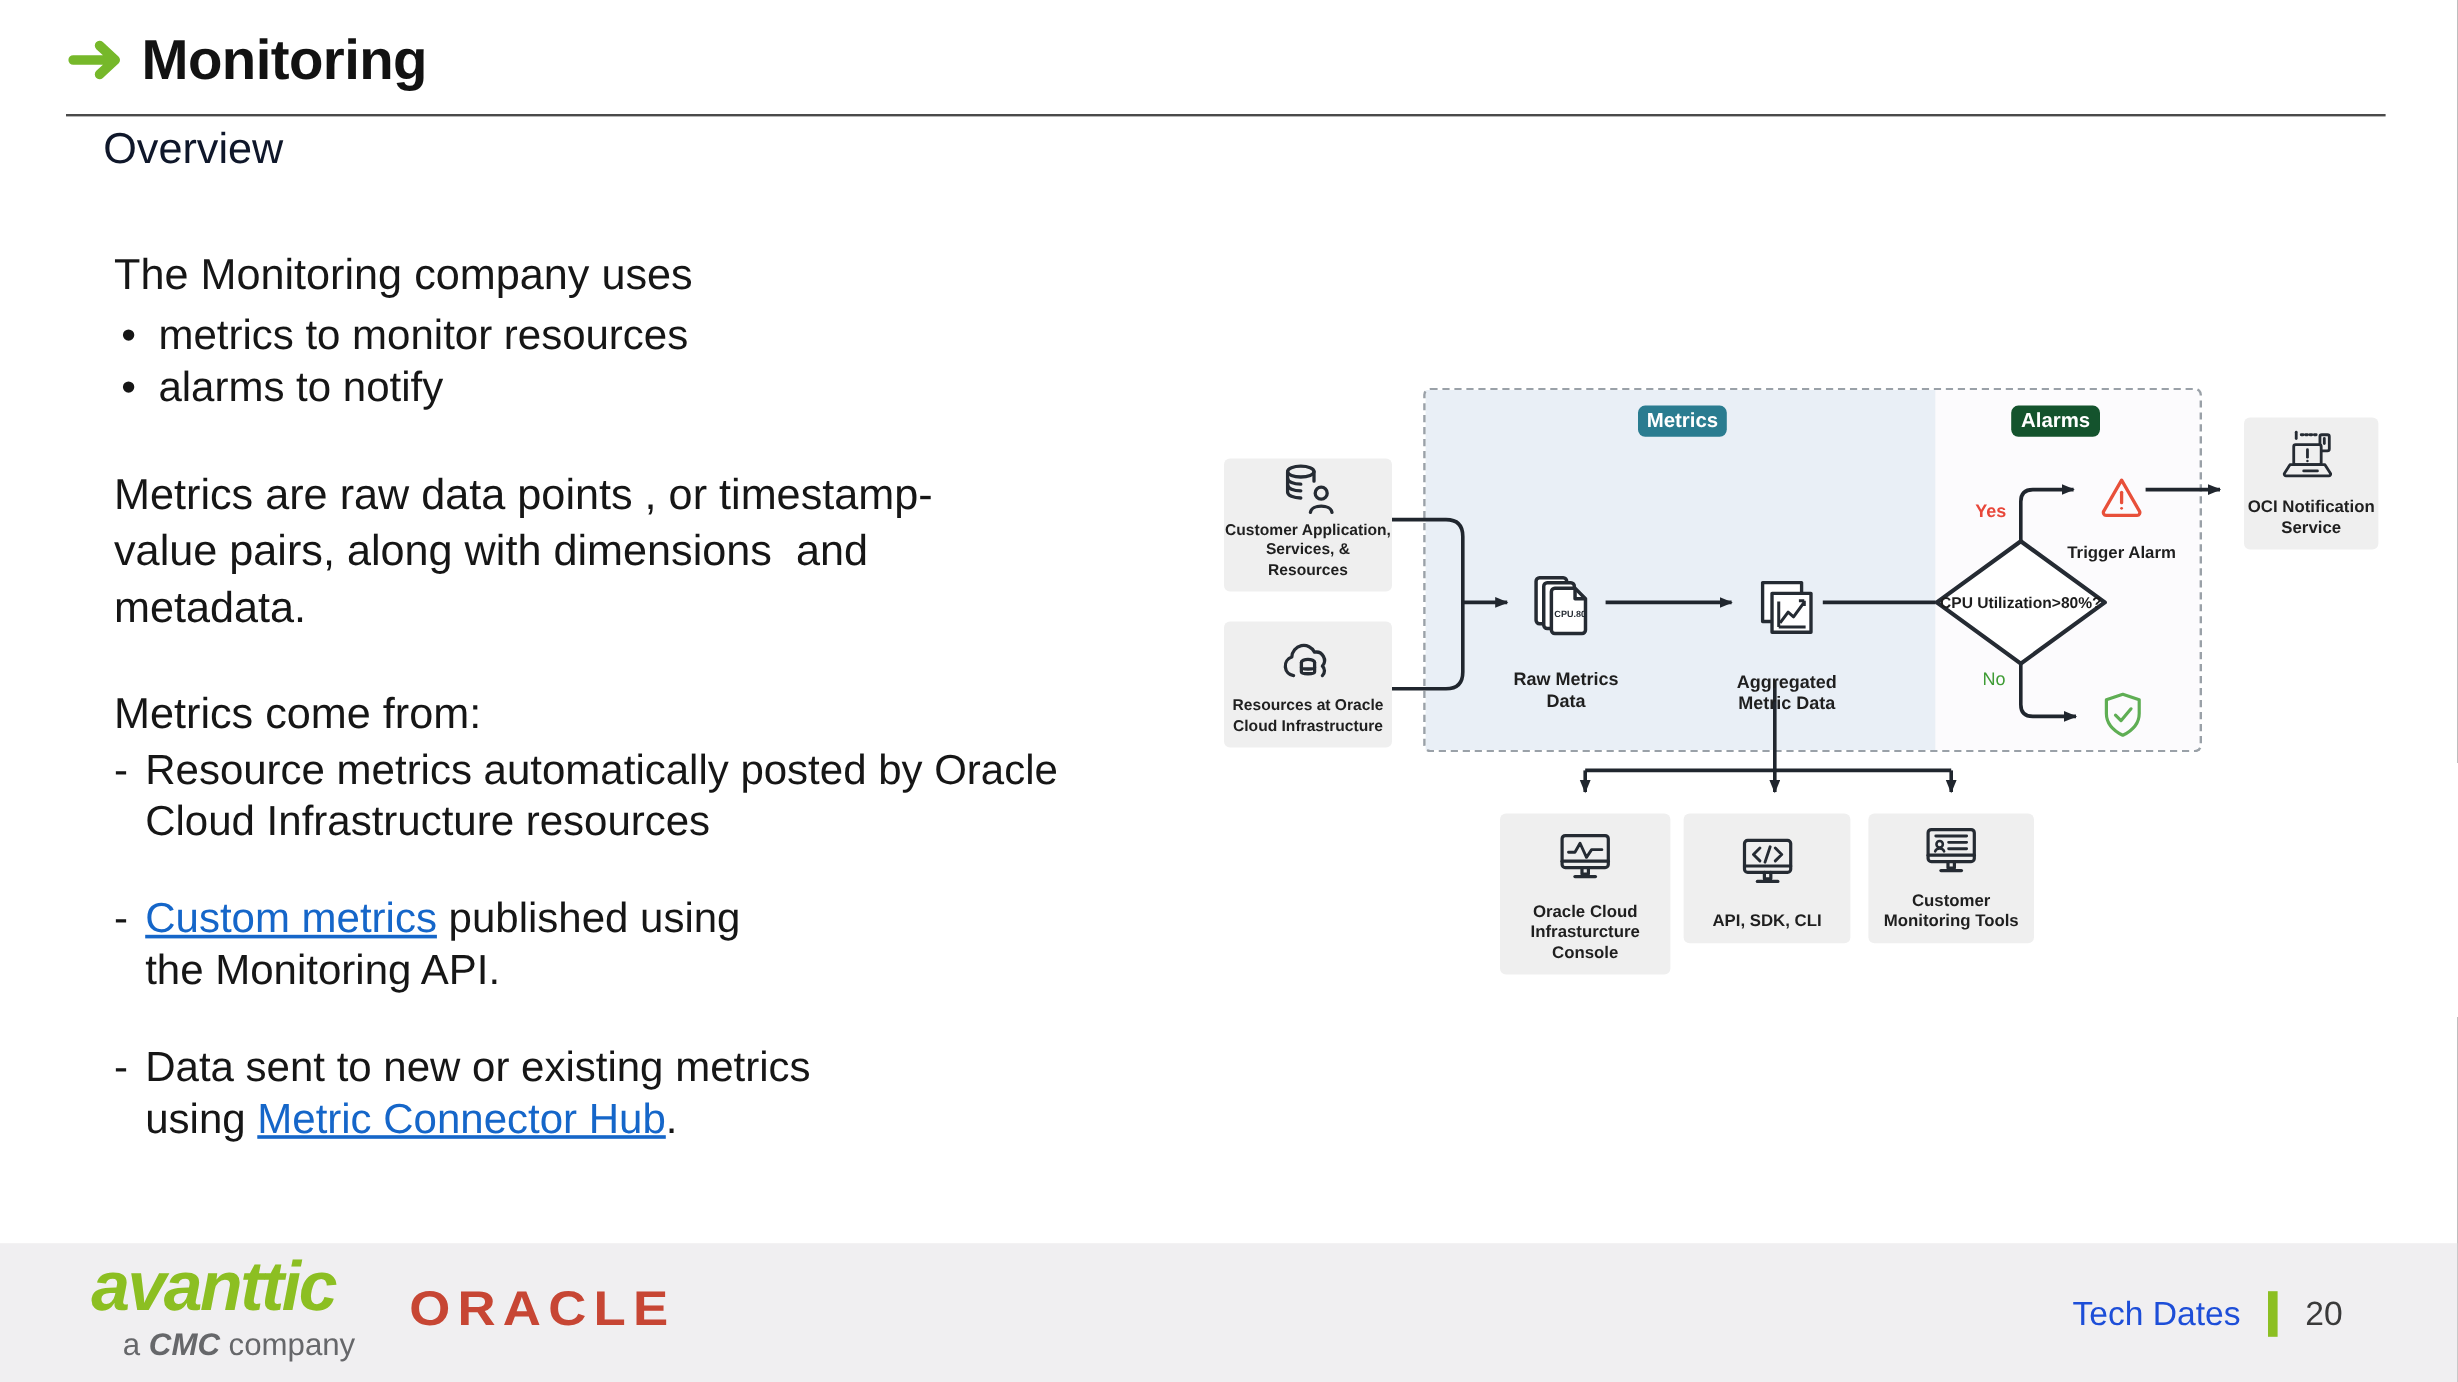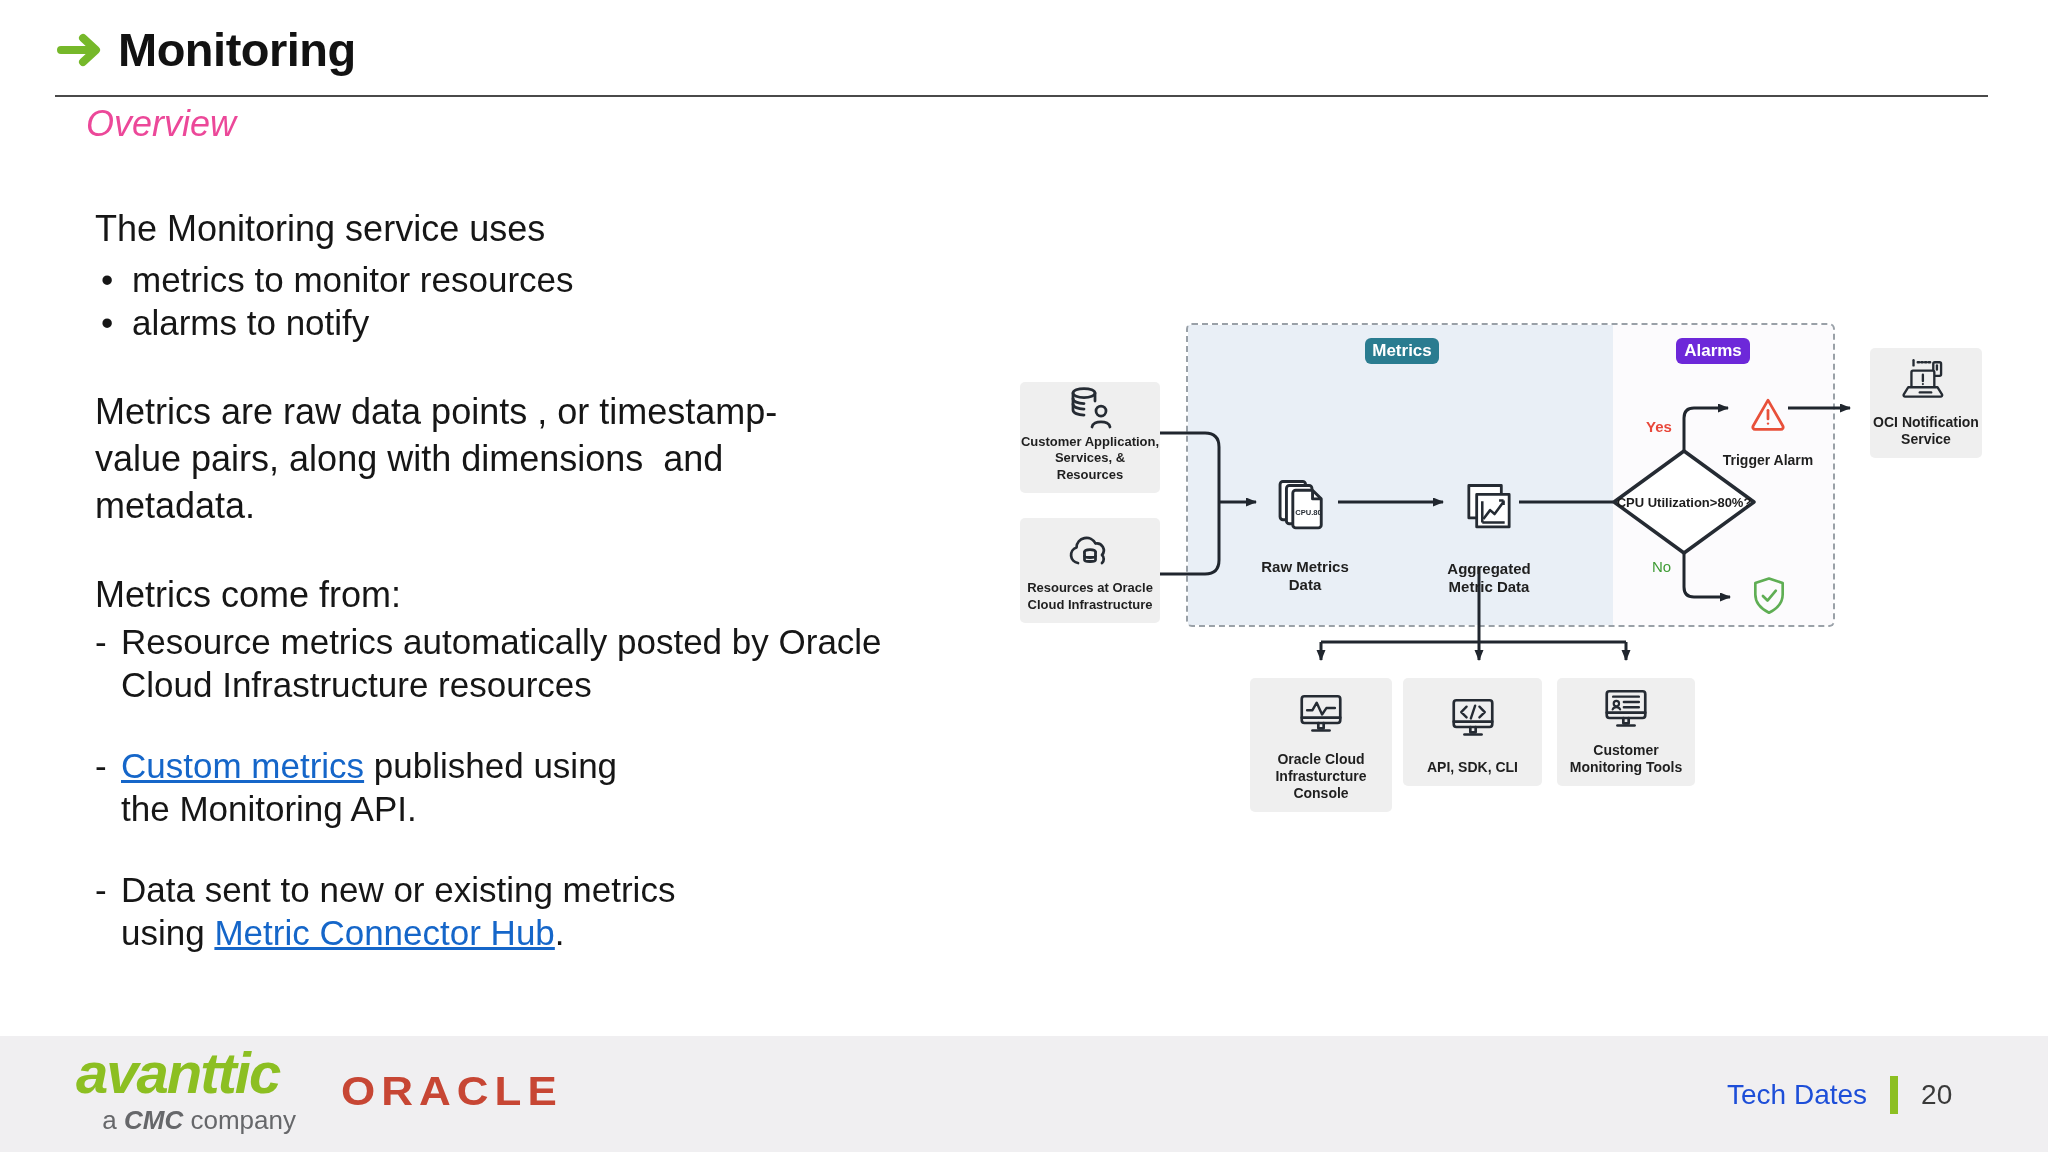--- a/index.html
+++ b/index.html
@@ -2,21 +2,21 @@
 <html><head>
 <meta charset="utf-8">
 <style>
   html,body{margin:0;padding:0;background:#888;}
   .slide{position:relative;width:2048px;height:1152px;background:#ffffff;overflow:hidden;
          font-family:"Liberation Sans",sans-serif;color:#161616;}
   
   .title-row{position:absolute;left:56px;top:22px;display:flex;align-items:center;gap:14px;}
   .page-title{font-size:47px;font-weight:bold;color:#121212;letter-spacing:-0.5px;}
   .title-rule{position:absolute;left:55px;top:95px;width:1933px;height:2px;background:#4a4a4a;}
-  .subtitle{position:absolute;left:86px;top:103px;font-size:36px;font-style:italic;color:#ec4899;}
+  .subtitle{position:absolute;left:86px;top:103px;font-size:36px;color:#0f172a;}
   
   .text-col{position:absolute;left:95px;top:206px;width:930px;}
   .intro{font-size:36px;line-height:46px;white-space:pre-wrap;}
   .blist{margin-top:6px;}
   .bitem{display:flex;font-size:35px;line-height:43px;}
   .bitem .marker{width:37px;flex:0 0 37px;padding-left:6px;box-sizing:border-box;}
   .para{margin-top:44px;font-size:36px;line-height:47px;white-space:pre-wrap;}
   .src-head{margin-top:43px;font-size:36px;line-height:46px;white-space:pre-wrap;}
   .sitem{display:flex;font-size:35px;line-height:43px;}
   .sitem .marker{width:26px;flex:0 0 26px;}
@@ -25,21 +25,21 @@
   a.slide-link{color:#1566C9;text-decoration:underline;cursor:pointer;}
   
   .diagram{position:absolute;left:1000px;top:310px;width:1048px;height:520px;}
   .metrics-region{position:absolute;left:188px;top:15px;width:425px;height:300px;background:#E9EFF6;}
   .alarms-region{position:absolute;left:613px;top:15px;width:220px;height:300px;background:#FCFBFD;}
   .dashed-box{position:absolute;left:186px;top:13px;width:649px;height:304px;box-sizing:border-box;
               border:2px dashed #9AA1A8;border-radius:6px;}
   .badge{position:absolute;width:74px;height:26px;border-radius:6px;color:#fff;font-size:17px;
          font-weight:bold;display:flex;align-items:center;justify-content:center;z-index:3;}
   .badge-metrics{left:365px;top:28px;background:#2A7C90;}
-  .badge-alarms{left:676px;top:28px;background:#6d28d9;}
+  .badge-alarms{left:676px;top:28px;background:#14532d;}
   .gbox{position:absolute;background:#EFEFEF;border-radius:5px;display:flex;flex-direction:column;
         align-items:center;justify-content:flex-end;text-align:center;font-weight:bold;color:#1F1F1F;
         white-space:pre-line;z-index:2;padding-bottom:10px;box-sizing:border-box;}
   .gbox .gicon{flex:1;display:flex;align-items:center;justify-content:center;}
   .box-customer{left:20px;top:72px;width:140px;height:111px;font-size:13px;line-height:16.5px;}
   .box-resources{left:20px;top:208px;width:140px;height:105px;font-size:13px;line-height:16.5px;}
   .box-oci{left:870px;top:38px;width:112px;height:110px;font-size:14px;line-height:17px;}
   .box-console{left:250px;top:368px;width:142px;height:134px;font-size:14px;line-height:17px;}
   .box-api{left:403px;top:368px;width:139px;height:108px;font-size:14px;line-height:17px;}
   .box-tools{left:557px;top:368px;width:138px;height:108px;font-size:14px;line-height:17px;}
@@ -78,21 +78,21 @@
       <svg class="lineart" width="48" height="34" viewBox="0 0 48 34">
         <path d="M5,17 H39 M27,5 L40,17 L27,29" fill="none" stroke="#76B82A" stroke-width="8" stroke-linecap="round" stroke-linejoin="round"></path>
       </svg>
     </span>
     <span class="page-title">Monitoring</span>
   </div>
   <div class="title-rule"></div>
   <div class="subtitle">Overview</div>
 
   <div class="text-col">
-    <div class="intro">The Monitoring service uses</div>
+    <div class="intro">The Monitoring company uses</div>
     <div class="blist">
       <div class="bitem">
         <span class="marker">•</span>
         <span class="stext">metrics  to monitor resources</span>
       </div>
       <div class="bitem">
         <span class="marker">•</span>
         <span class="stext">alarms  to notify</span>
       </div>
     </div>

